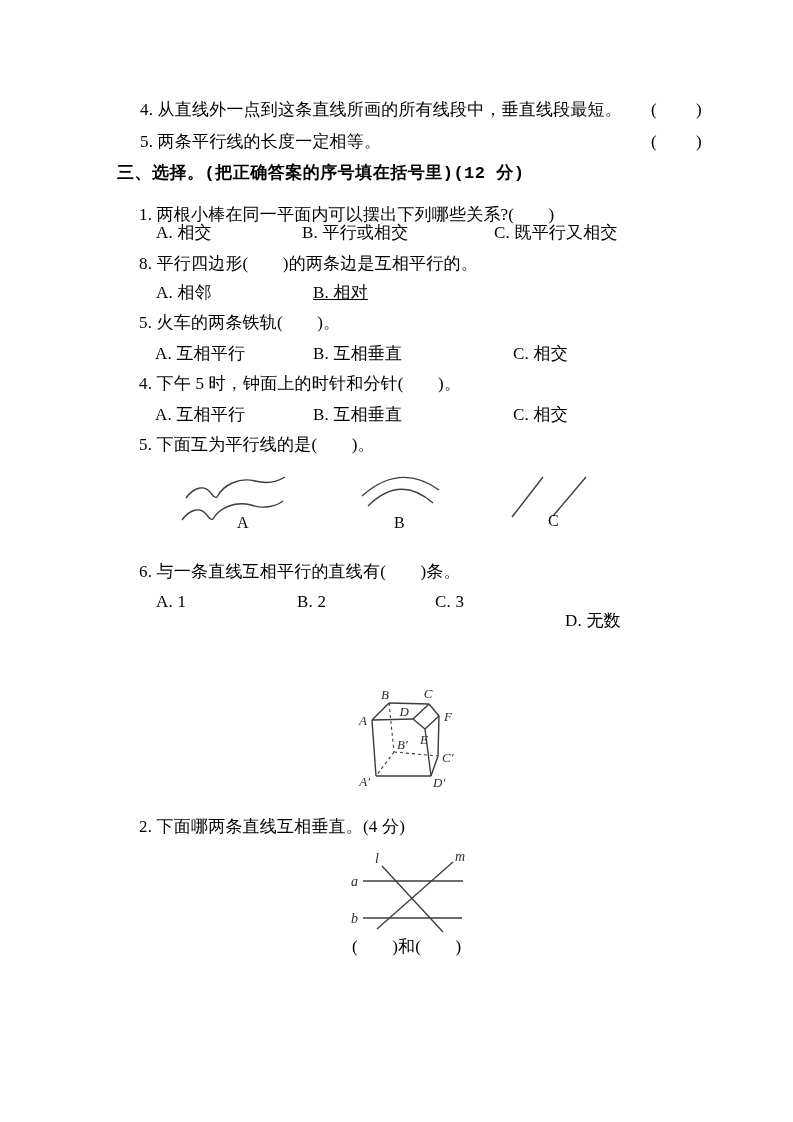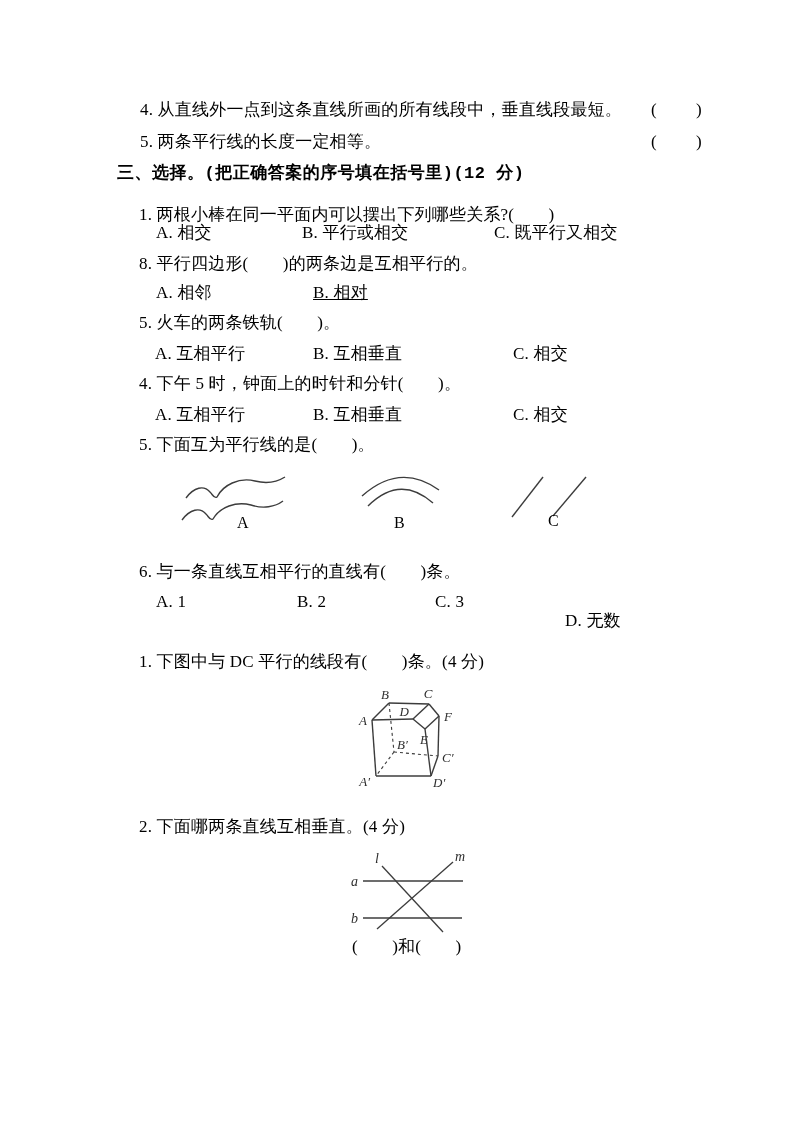--- a/index.html
+++ b/index.html
@@ -66,21 +66,20 @@
   <div class="abs figlabel" style="left:237px;top:513px;">A</div>
   <div class="abs figlabel" style="left:394px;top:513px;">B</div>
   <div class="abs figlabel" style="left:548px;top:511px;">C</div>
 
   <div class="abs q" style="left:139px;top:561px;">6. 与一条直线互相平行的直线有(　　)条。</div>
   <div class="abs q" style="left:156px;top:591px;">A. 1</div>
   <div class="abs q" style="left:297px;top:591px;">B. 2</div>
   <div class="abs q" style="left:435px;top:591px;">C. 3</div>
   <div class="abs q" style="left:565px;top:594px;margin-top:16px;">D. 无数</div>
 
-  <div class="abs q" style="left:139px;top:651px;">1. 下图中与 DC 平行的线段有(　　)条。(4 分)</div>
 
   <svg class="abs" style="left:343px;top:684px;" width="120" height="112" viewBox="0 0 120 112">
     <g fill="none" stroke="#3c3c3c" stroke-width="1.4">
       <line x1="29" y1="36" x2="46" y2="19"></line>
       <line x1="46" y1="19" x2="86" y2="20"></line>
       <line x1="29" y1="36" x2="70" y2="35"></line>
       <line x1="70" y1="35" x2="86" y2="20"></line>
       <line x1="86" y1="20" x2="96" y2="32"></line>
       <line x1="96" y1="32" x2="82" y2="45"></line>
       <line x1="82" y1="45" x2="70" y2="35"></line>

